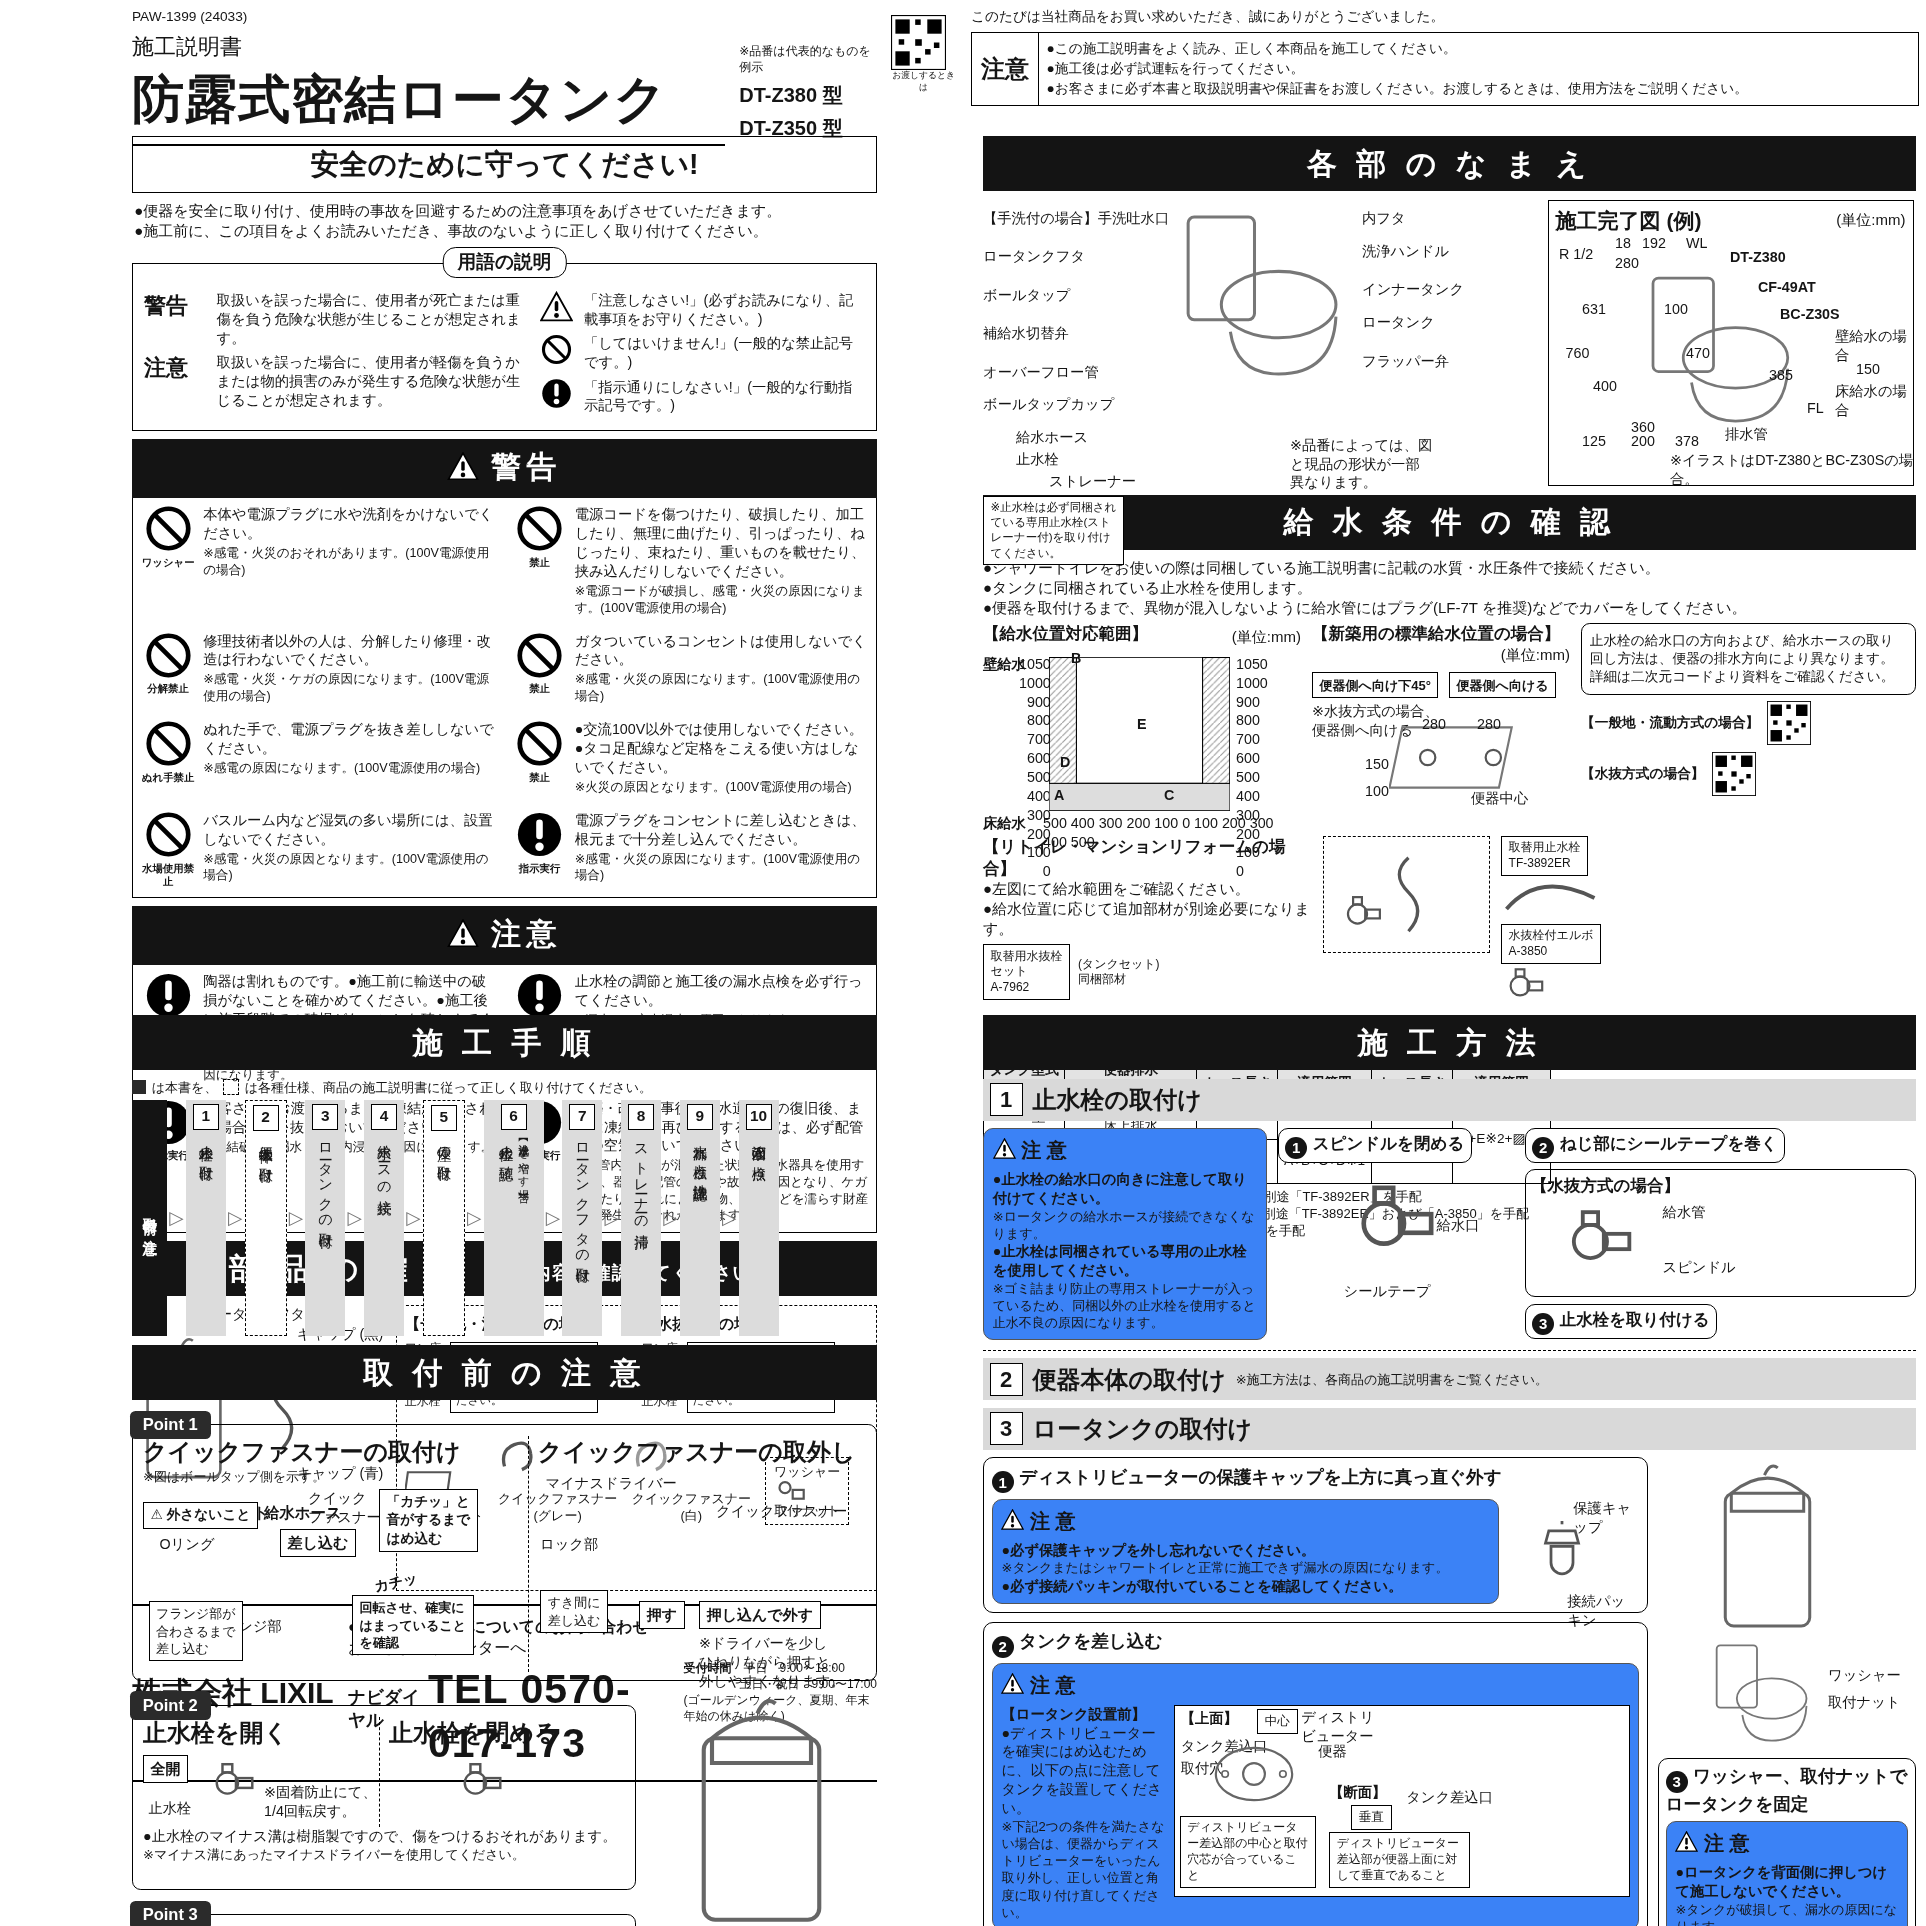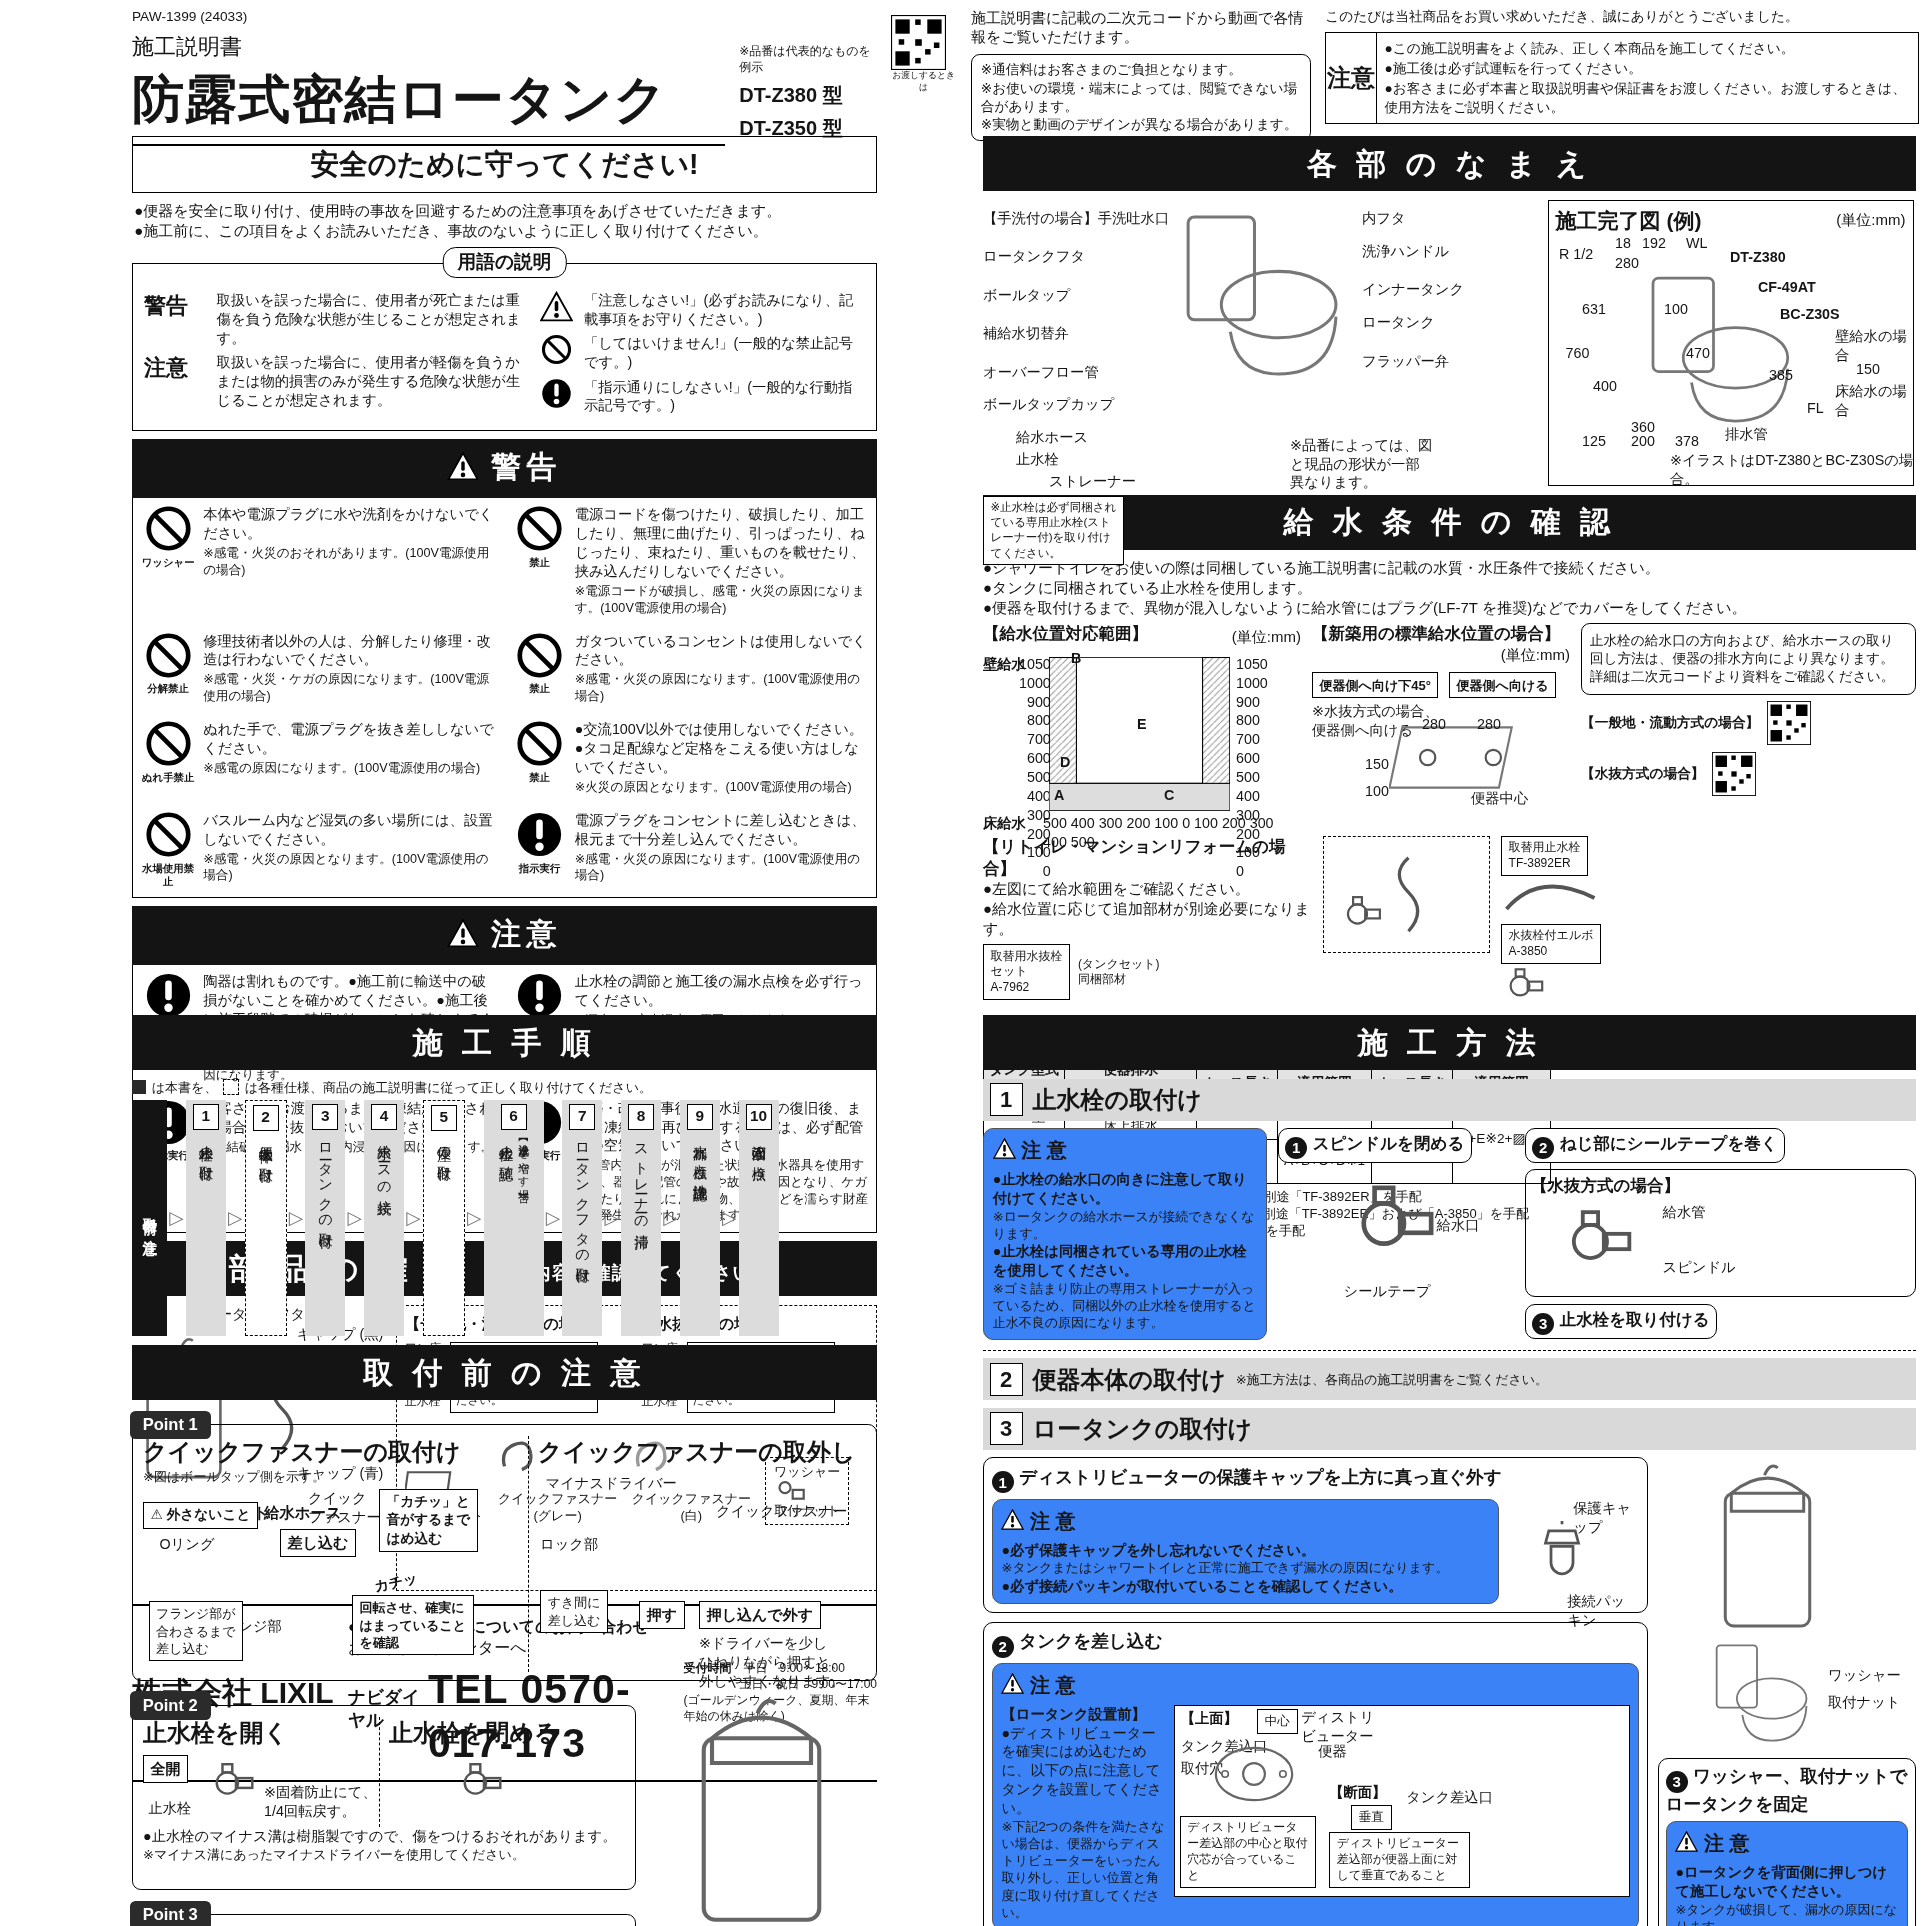--- a/index.html
+++ b/index.html
@@ -178,28 +178,20 @@
       <div class="sm">※品番は代表的なものを例示</div>
       <div class="model b">DT-Z380 型</div>
       <div class="model b">DT-Z350 型</div>
     </div>
     <div class="qrw">
       <svg class="ill" width="55" height="55" viewBox="0 0 100 100">
           <use href="#i-qr"></use>
         </svg>
       <div>お渡しするときは</div>
     </div>
-    <div class="qrnote">
-      <p style="margin:0">施工説明書に記載の二次元コードから動画で各情報をご覧いただけます。</p>
-      <div class="qrbox">
-        <div>※通信料はお客さまのご負担となります。</div>
-        <div>※お使いの環境・端末によっては、閲覧できない場合があります。</div>
-        <div>※実物と動画のデザインが異なる場合があります。</div>
-      </div>
-    </div>
     <div class="hdr-r">
       <p style="margin:0">このたびは当社商品をお買い求めいただき、誠にありがとうございました。</p>
       <div class="attn">
         <div class="attn-l">注意</div>
         <ul>
           <li>●この施工説明書をよく読み、正しく本商品を施工してください。</li>
           <li>●施工後は必ず試運転を行ってください。</li>
           <li>●お客さまに必ず本書と取扱説明書や保証書をお渡しください。お渡しするときは、使用方法をご説明ください。</li>
         </ul>
       </div>

